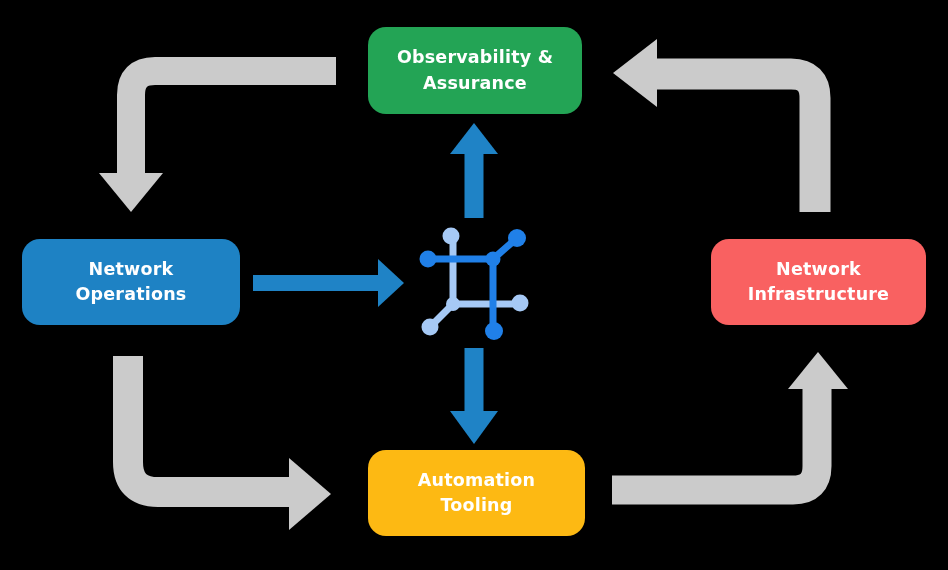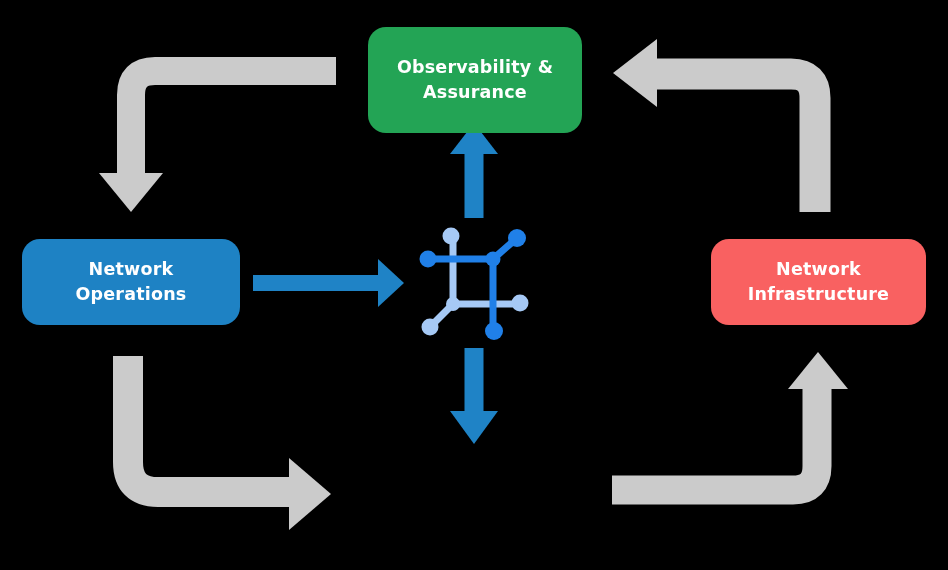--- a/index.html
+++ b/index.html
@@ -27,21 +27,21 @@
     justify-content: center;
     border-radius: 18px;
     color: #ffffff;
     font-size: 17.5px;
     font-weight: 600;
     line-height: 1.45;
     letter-spacing: 0.2px;
     text-align: center;
     white-space: pre-line;
   }
-  .node-observability  { left: 368px; top: 27px;  width: 214px; height: 106px; }
+  .node-observability  { left: 368px; top: 27px;  width: 214px; height: 87px; }
   .node-operations     { left: 22px;  top: 239px; width: 218px; height: 86px; }
   .node-infrastructure { left: 711px; top: 239px; width: 215px; height: 86px; }
   .node-automation     { left: 368px; top: 450px; width: 217px; height: 86px; }
 </style>
 </head>
 <body>
 
 <div class="canvas">
 
   <svg class="arrow-layer" viewBox="0 0 948 570">
@@ -109,14 +109,18 @@
   <div class="node node-operations" style="background-color: rgb(30, 130, 196);">
     <span>Network
 Operations</span>
   </div>
 
   <div class="node node-infrastructure" style="background-color: rgb(249, 97, 97);">
     <span>Network
 Infrastructure</span>
   </div>
 
+  <div class="node node-automation" style="background-color: rgb(253, 185, 19);">
+    <span>Automation
+Tooling</span>
+  </div>
 
 </div>
 
 </body></html>

